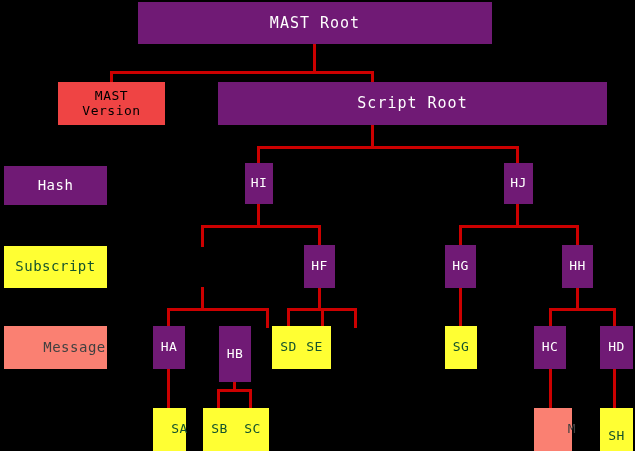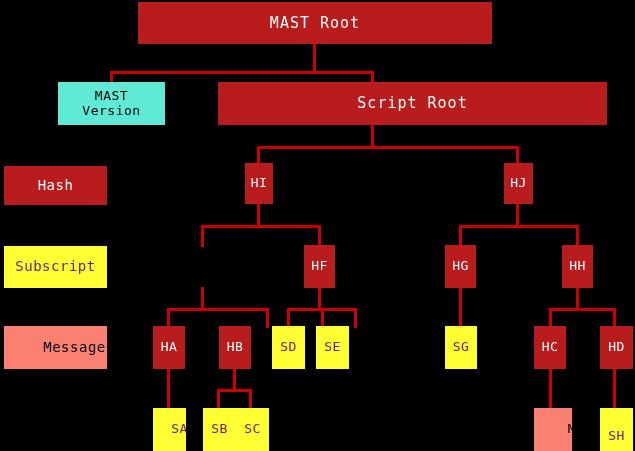--- a/index.html
+++ b/index.html
@@ -15,24 +15,24 @@
     position:absolute;
     box-sizing:border-box;
     display:flex;
     align-items:center;
     justify-content:center;
     text-align:center;
     line-height:1.12;
     z-index:5;
     white-space:pre-line;
   }
-  .n-hash{background:#b91c1c;color:#FFFFFF;}
-  .n-sub{background:#FFFF33;color:#701a75;}
-  .n-msg{background:#FA8072;color:#000000;padding-left:38px;}
-  .n-ver{background:#5eead4;color:#000000;}
+  .n-hash{background:#701a75;color:#FFFFFF;}
+  .n-sub{background:#FFFF33;color:#14532d;}
+  .n-msg{background:#FA8072;color:#404040;padding-left:38px;}
+  .n-ver{background:#ef4444;color:#000000;}
   .edge{
     position:absolute;
     background:#CC0000;
     z-index:1;
   }
   .legend-label{font-size:14px;letter-spacing:0.5px;}
   .big-label{font-size:15px;letter-spacing:1px;}
   .mid-label{font-size:13px;letter-spacing:0.5px;}
   .small-label{font-size:13px;letter-spacing:0.5px;}
 </style>
@@ -102,24 +102,24 @@
   <div class="node n-hash big-label" style="left:218px;top:82px;width:389px;height:43px;">Script Root</div>
 
   <div class="node n-hash mid-label" style="left:245px;top:163px;width:28px;height:41px;">HI</div>
   <div class="node n-hash mid-label" style="left:504px;top:163px;width:29px;height:41px;">HJ</div>
 
   <div class="node n-hash mid-label" style="left:304px;top:245px;width:31px;height:43px;">HF</div>
   <div class="node n-hash mid-label" style="left:445px;top:245px;width:31px;height:43px;">HG</div>
   <div class="node n-hash mid-label" style="left:562px;top:245px;width:31px;height:43px;">HH</div>
 
   <div class="node n-hash mid-label" style="left:153px;top:326px;width:32px;height:43px;">HA</div>
-  <div class="node n-hash mid-label" style="left:219px;top:326px;width:32px;height:43px;">HB</div>
+  <div class="node n-hash mid-label" style="left:219px;top:326px;width:32px;height:56px;">HB</div>
 
   <div class="node n-sub small-label" style="left:272px;top:326px;width:33px;height:43px;">SD</div>
-  <div class="node n-sub small-label" style="left:316px;top:326px;width:33px;height:43px;">SE</div>
+  <div class="node n-sub small-label" style="left:298px;top:326px;width:33px;height:43px;">SE</div>
 
   <div class="node n-sub small-label" style="left:445px;top:326px;width:32px;height:43px;">SG</div>
 
   <div class="node n-hash mid-label" style="left:534px;top:326px;width:32px;height:43px;">HC</div>
   <div class="node n-hash mid-label" style="left:600px;top:326px;width:33px;height:43px;">HD</div>
 
   <div class="node n-sub small-label" style="left:153px;top:408px;width:33px;height:43px;padding-left:20px;">SA</div>
   <div class="node n-sub small-label" style="left:203px;top:408px;width:33px;height:43px;">SB</div>
   <div class="node n-sub small-label" style="left:236px;top:408px;width:33px;height:43px;">SC</div>
 

